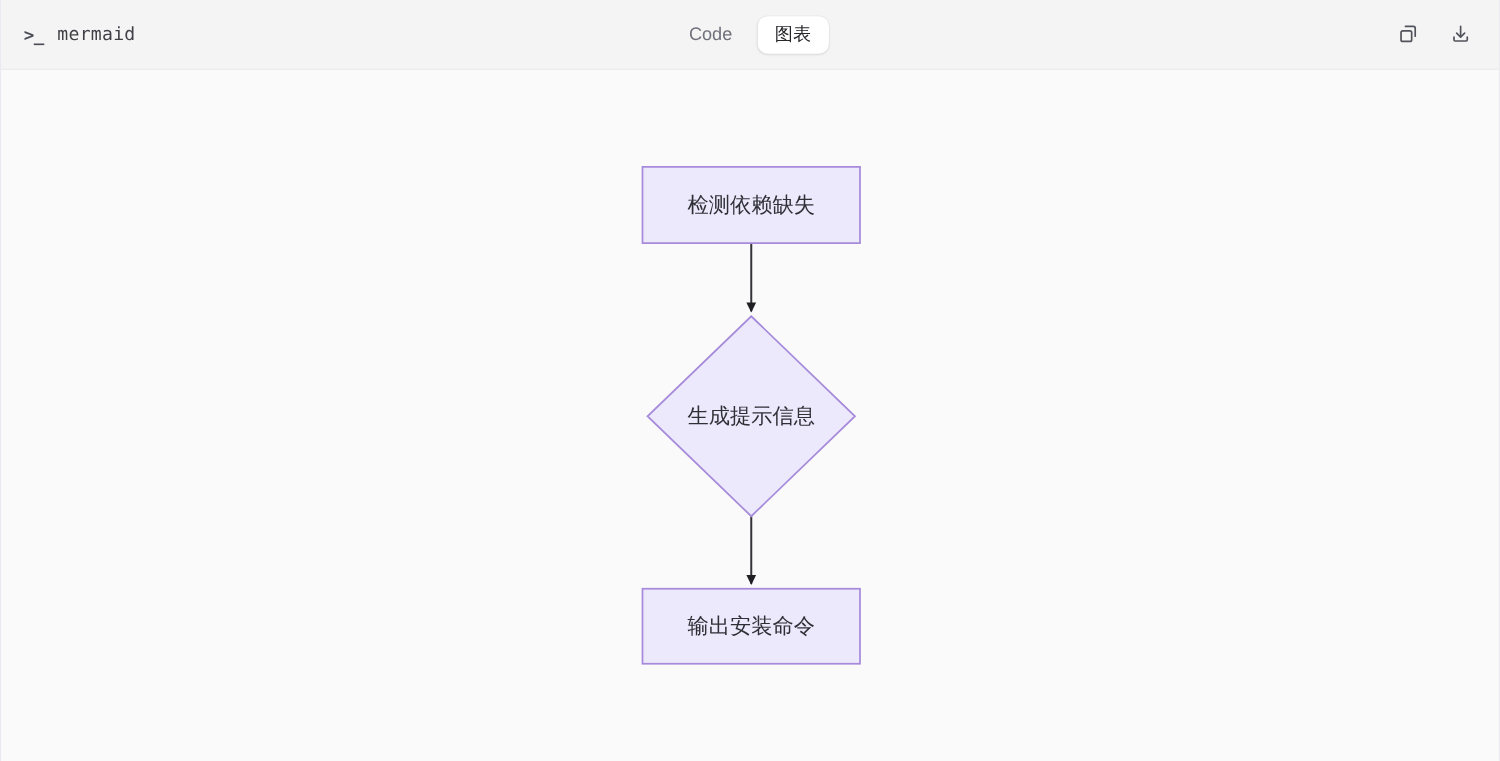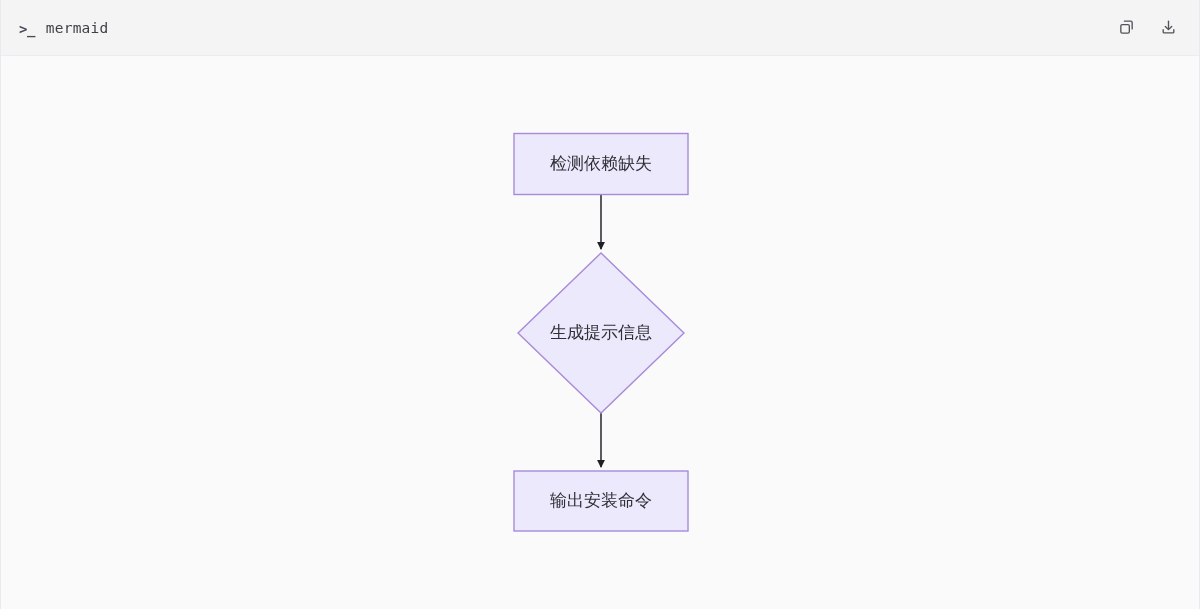--- a/index.html
+++ b/index.html
@@ -157,20 +157,24 @@
 
 <div class="app">
 
   <div class="header">
 
     <div class="brand">
       <span class="brand-prompt">&gt;_</span>
       <span class="brand-title">mermaid</span>
     </div>
 
+    <div class="tabs">
+      <button class="tab">Code</button>
+      <button class="tab active">图表</button>
+    </div>
 
     <div class="actions">
       <button class="icon-btn">
         <span>
           <svg width="17" height="17" viewBox="0 0 24 24" fill="none" stroke="currentColor" stroke-width="1.9" stroke-linecap="round" stroke-linejoin="round">
             <path d="M9 3h9a2 2 0 0 1 2 2v9"></path>
             <path d="M14 8H6a2 2 0 0 0-2 2v8a2 2 0 0 0 2 2h8a2 2 0 0 0 2-2v-8a2 2 0 0 0-2-2z"></path>
           </svg>
         </span>
       </button>

